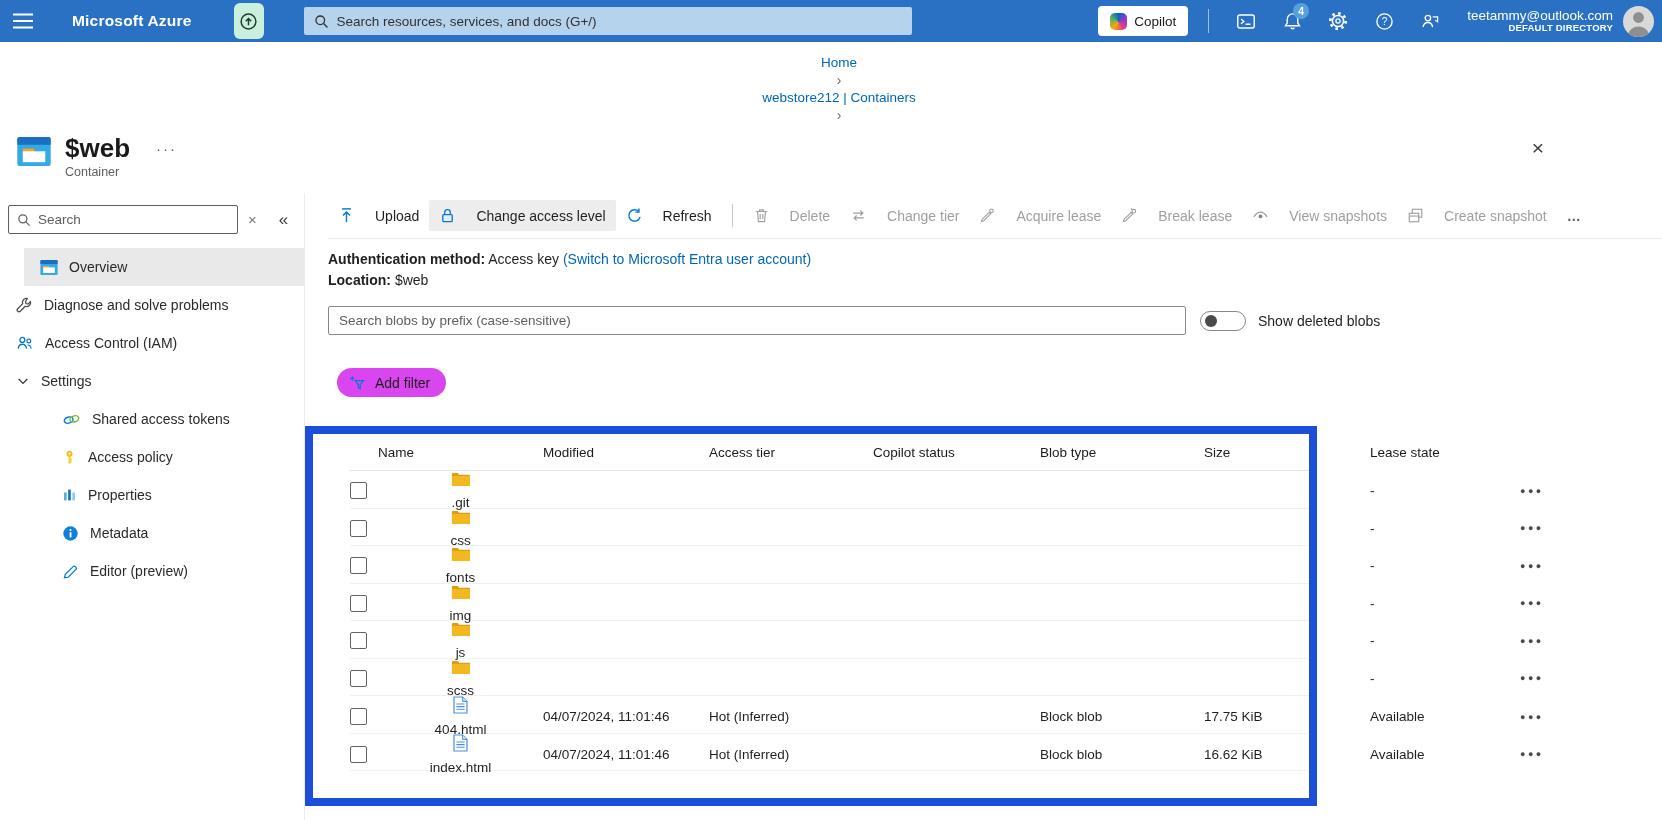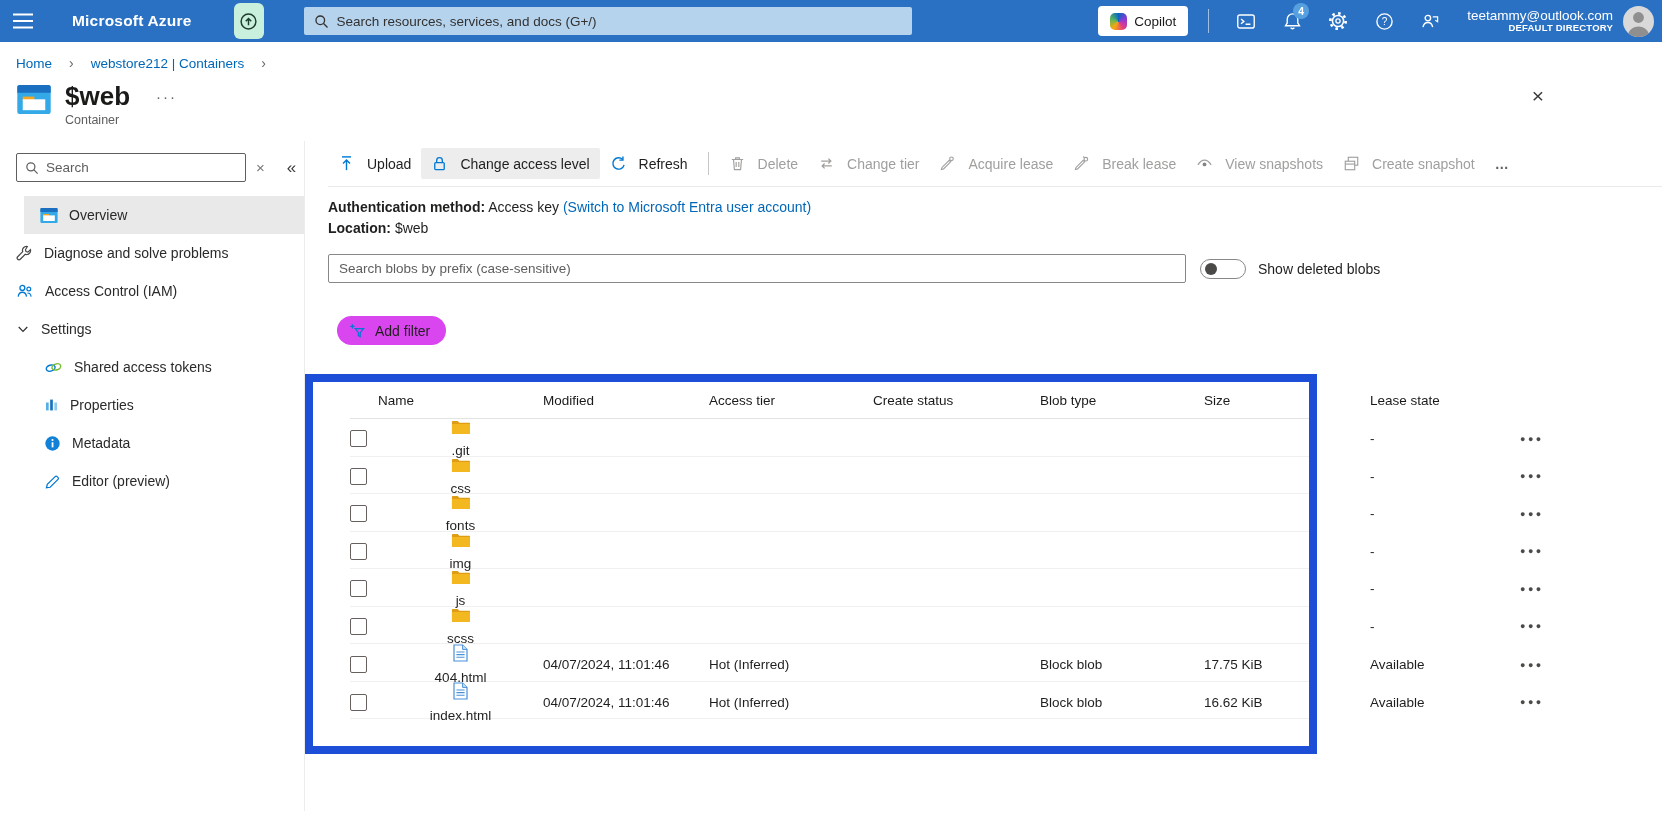--- a/index.html
+++ b/index.html
@@ -29,56 +29,56 @@
   .bell-badge { position:absolute; top:-1px; right:0px; min-width:16px; height:16px; border-radius:8px;
     background:#57a0e0; color:#fff; font-size:10.5px; font-weight:700; display:flex; align-items:center;
     justify-content:center; padding:0 4px; }
   .account { text-align:right; color:#fff; line-height:1.15; margin:0 10px 0 14px; }
   .account-email { font-size:13.5px; }
   .account-dir { font-size:9.5px; font-weight:700; letter-spacing:.2px; }
   .avatar { width:31px; height:31px; border-radius:50%; background:#d9d9d9; margin-right:8px;
     display:flex; align-items:flex-end; justify-content:center; overflow:hidden; cursor:pointer; }
 
   
-  .breadcrumb { padding:13px 0 6px 16px; font-size:13.5px; display:flex; align-items:center; gap:17px; }
+  .breadcrumb { padding:13px 0 6px 16px; font-size:13.5px; display:flex; align-items:center; gap:2px;flex-direction:column; }
   .bc-link { color:#0067b8; cursor:pointer; }
   .bc-sep { color:#6b6966; font-size:14px; }
 
   
   .titlebar { display:flex; align-items:flex-start; padding:6px 0 10px 16px; position:relative; height:64px; }
   .title-text { margin-left:13px; }
   .title-row { display:flex; align-items:center; gap:26px; }
   .page-title { font-size:26px; font-weight:700; color:#1b1a19; line-height:1.05; }
   .title-more { color:#605e5c; font-size:15px; letter-spacing:2px; cursor:pointer; }
   .page-subtitle { font-size:12.5px; color:#605e5c; margin-top:3px; }
   .page-close { position:absolute; right:118px; top:8px; font-size:21px; color:#3b3a39; cursor:pointer; line-height:1; }
 
   
   .layout { display:flex; height:670px; }
   .sidebar { width:305px; flex:none; border-right:1px solid #ececec; padding-top:12px; }
-  .side-search-row { display:flex; align-items:center; margin-left:16px; }
+  .side-search-row { display:flex; align-items:center; margin-left:8px; }
   .side-search { width:230px; height:29px; border:1px solid #605e5c; border-radius:2px; display:flex;
     align-items:center; padding:0 8px; gap:7px; background:#fff; }
   .side-search input { border:none; outline:none; width:100%; font-size:13.5px;
     font-family:"Liberation Sans",sans-serif; color:#323130; }
   .side-search input::placeholder { color:#605e5c; opacity:1; }
   .side-clear { margin-left:10px; color:#7a7876; font-size:15px; cursor:pointer; }
   .side-collapse { margin-left:22px; color:#3b3a39; font-size:17px; cursor:pointer; }
   .side-nav { margin-top:14px; }
   .side-item { display:flex; align-items:center; height:38px; cursor:pointer; padding-left:16px; gap:11px; }
   .side-item.selected { background:#e9e9e9;margin-left:24px; }
-  .side-item.indent { padding-left:44px; }
+  .side-item.indent { padding-left:62px; }
   .side-label { font-size:14px; color:#2b2a29; }
   .ic { display:inline-flex; align-items:center; justify-content:center; flex:none; }
 
   
   .main { flex:1; position:relative; }
   .cmdbar { display:flex; align-items:center; margin-left:23px; height:46px; border-bottom:1px solid #eaeaea;
     margin-right:0; padding-right:10px; }
-  .tb-btn { display:flex; align-items:center; gap:12px; padding:7px 10px; border-radius:2px; cursor:pointer;
+  .tb-btn { display:flex; align-items:center; gap:20px; padding:7px 10px; border-radius:2px; cursor:pointer;
     white-space:nowrap; color:#201f1e; }
   .tb-btn.selected { background:#ededed; }
   .tb-btn.disabled { color:#a19f9d; cursor:default; }
   .tb-divider { width:1px; height:23px; background:#c8c6c4; margin:0 10px; }
   .tb-more { color:#605e5c; font-weight:700; letter-spacing:1px; padding:6px 10px; cursor:pointer; }
 
   .info-block { margin:10px 0 0 23px; line-height:21px; }
   .info-label { font-weight:700; }
   .info-link { color:#0067b8; cursor:pointer; }
 
@@ -271,20 +271,31 @@
           <span class="ic">
             <svg width="19" height="15" viewBox="0 0 20 16">
               <ellipse cx="7" cy="8.6" rx="4.8" ry="3.2" fill="none" stroke="#0078d4" stroke-width="1.5" transform="rotate(-18 7 8.6)"></ellipse>
               <ellipse cx="13" cy="7.4" rx="4.8" ry="3.2" fill="none" stroke="#76bc2d" stroke-width="1.5" transform="rotate(-18 13 7.4)"></ellipse>
             </svg>
           </span>
           <span class="side-label">Shared access tokens</span>
         </div>
         <div class="side-item indent">
           <span class="ic">
+            <svg width="15" height="17" viewBox="0 0 18 18">
+              <circle cx="9" cy="4.6" r="3.2" fill="#ffc81e" stroke="#dd9f15" stroke-width=".8"></circle>
+              <circle cx="9" cy="4.2" r="1" fill="#fff"></circle>
+              <path d="M9 7.6v8.6" stroke="#ffc81e" stroke-width="2.4"></path>
+              <path d="M9 11.4h3.2M9 14h2.5" stroke="#ffc81e" stroke-width="1.8"></path>
+            </svg>
+          </span>
+          <span class="side-label">Access policy</span>
+        </div>
+        <div class="side-item indent">
+          <span class="ic">
             <svg width="15" height="16" viewBox="0 0 18 18">
               <rect x="2.4" y="6" width="3.2" height="9.5" fill="#56aee4"></rect>
               <rect x="7.4" y="2.5" width="3.2" height="13" fill="#1574bc"></rect>
               <rect x="12.4" y="6" width="3.2" height="9.5" fill="#8fcaef"></rect>
             </svg>
           </span>
           <span class="side-label">Properties</span>
         </div>
         <div class="side-item indent">
           <span class="ic">
@@ -427,21 +438,21 @@
       </span>
       <span>Add filter</span>
     </button>
 
     <div class="table-frame">
       <div class="tgrid thead" id="table-head">
           <span></span>
           <span class="th">Name</span>
           <span class="th">Modified</span>
           <span class="th">Access tier</span>
-          <span class="th">Create status</span>
+          <span class="th">Copilot status</span>
           <span class="th">Blob type</span>
           <span class="th">Size</span>
           <span class="th">Lease state</span>
           <span></span>
         </div>
       <div id="table-body">
           <div class="tgrid trow">
             <span class="checkbox"></span>
             <span class="cell name-cell">
               <span class="ic">

